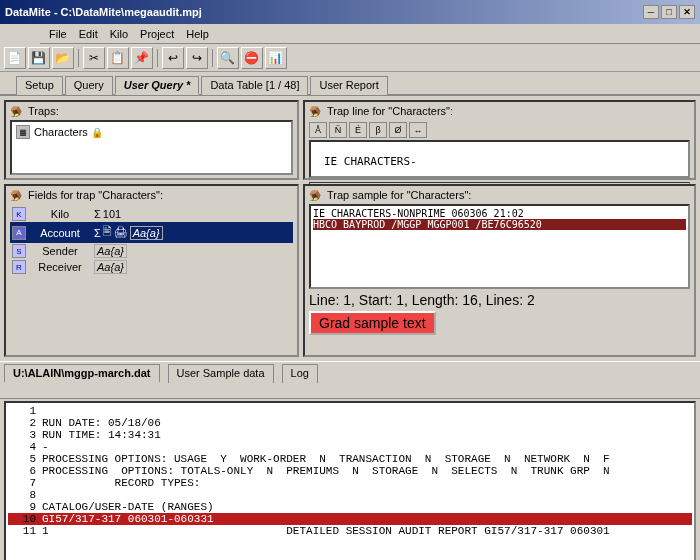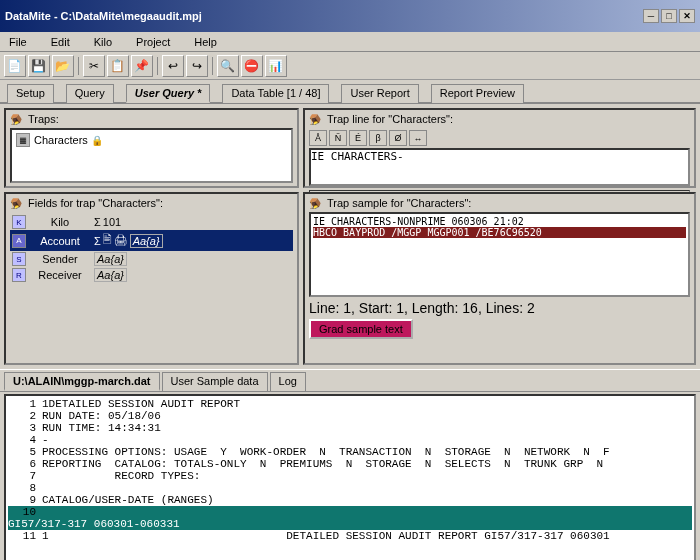--- a/index.html
+++ b/index.html
@@ -13,21 +13,21 @@
     }
     .title-bar {
       background: linear-gradient(to right, #0a246a, #a6b5d7);
       color: white;
       padding: 3px 5px;
       display: flex;
       justify-content: space-between;
       align-items: center;
       font-size: 11px;
       font-weight: bold;
-      height: 32px;
+      height: 24px;
     }
     .title-bar-buttons {
       display: flex;
       gap: 2px;
     }
     .title-btn {
       width: 16px;
       height: 14px;
       background: #d4d0c8;
       border: 1px solid #888;
@@ -35,24 +35,25 @@
       cursor: pointer;
       display: flex;
       align-items: center;
       justify-content: center;
       color: black;
     }
     .menu-bar {
       background: #d4d0c8;
       border-bottom: 1px solid #888;
       display: flex;
-      gap: 14px;
+      gap: 2px;
       padding: 2px 4px;
       height: 20px;
       align-items: center;
+      margin-left: 40px;
     }
     .menu-item {
       padding: 1px 5px;
       cursor: pointer;
       font-size: 11px;
     }
     .toolbar {
       background: #d4d0c8;
       border-bottom: 1px solid #999;
       padding: 2px 4px;
@@ -76,22 +77,22 @@
     }
     .toolbar-sep {
       width: 1px;
       height: 18px;
       background: #888;
       margin: 0 2px;
     }
     .tabs-bar {
       background: #d4d0c8;
       display: flex;
-      padding: 3px 4px 0 7px;
-      gap: 12px;
+      padding: 3px 4px 0 16px;
+      gap: 2px;
       border-bottom: 2px solid #888;
     }
     .tab {
       padding: 2px 8px;
       background: #d4d0c8;
       border: 1px solid #888;
       border-bottom: none;
       cursor: pointer;
       font-size: 11px;
       position: relative;
@@ -227,21 +228,21 @@
       justify-content: center;
       font-size: 9px;
       cursor: pointer;
     }
     .trap-line-content {
       background: white;
       border: 2px inset #888;
       margin: 0 4px 4px 4px;
       height: 38px;
       overflow: auto;
-      padding: 0;
+      padding: 13px;
       font-family: monospace;
       font-size: 11px;
     }
     .trap-scroll {
       display: flex;
       align-items: center;
       padding: 0 4px 2px 4px;
     }
     .scrollbar-h {
       flex: 1;
@@ -269,30 +270,30 @@
       background: #7f1d1d;
       color: white;
     }
     .sample-info {
       padding: 1px 4px;
       font-size: 14px;
     }
     .grad-btn {
       margin: 2px 4px;
       padding: 2px 8px;
-      background: #be185d;
+      background: #ef4444;
       border: 2px outset #fff;
-      font-size: 11px;
+      font-size: 14px;
       cursor: pointer;
     }
     .bottom-tabs-bar {
       background: #d4d0c8;
       display: flex;
-      padding: 2px 4px 0 4px;
-      gap: 2px;
+      padding: 2px 4px 15px 4px;
+      gap: 8px;
       border-bottom: 1px solid #888;
       border-top: 1px solid #fff;
     }
     .bottom-tab {
       padding: 2px 8px;
       background: #d4d0c8;
       border: 1px solid #888;
       border-bottom: none;
       cursor: pointer;
       font-size: 11px;
@@ -318,23 +319,22 @@
     }
     .log-num {
       color: #000;
       width: 28px;
       text-align: right;
       margin-right: 6px;
       flex-shrink: 0;
       user-select: none;
     }
     .log-line.selected {
-      background: #0f766e;
+      background: #b91c1c;
       color: white;
-      flex-direction: column;
     }
     .status-bar {
       background: #d4d0c8;
       border-top: 1px solid #fff;
       padding: 1px 4px;
       font-size: 11px;
       height: 18px;
       display: flex;
       align-items: center;
       gap: 4px;
@@ -379,21 +379,20 @@
   <div class="toolbar-btn">⛔</div>
   <div class="toolbar-btn">📊</div>
 </div>
 
 <div class="tabs-bar">
   <div class="tab">Setup</div>
   <div class="tab">Query</div>
   <div class="tab active">User Query *</div>
   <div class="tab">Data Table [1 / 48]</div>
   <div class="tab">User Report</div>
-  <div class="tab">Report Preview</div>
 </div>
 
 <div class="main-content">
 
   <div class="left-panel">
 
     <div class="panel-box traps-box">
       <div class="panel-header">
         <div class="panel-header-icon">🪤</div>
         <span>Traps:</span>
@@ -492,41 +491,40 @@
 
 <div class="bottom-tabs-bar">
   <div class="bottom-tab active">U:\ALAIN\mggp-march.dat</div>
   <div class="bottom-tab">User Sample data</div>
   <div class="bottom-tab">Log</div>
 </div>
 
 <div class="log-panel">
   <div class="log-line">
     <span class="log-num">1</span>
-    <span>1DETAILED SESSION AUDIT REPORT</span>
   </div>
   <div class="log-line">
     <span class="log-num">2</span>
     <span>RUN DATE: 05/18/06</span>
   </div>
   <div class="log-line">
     <span class="log-num">3</span>
     <span>RUN TIME: 14:34:31</span>
   </div>
   <div class="log-line">
     <span class="log-num">4</span>
     <span>-</span>
   </div>
   <div class="log-line">
     <span class="log-num">5</span>
     <span>PROCESSING OPTIONS: USAGE  Y  WORK-ORDER  N  TRANSACTION  N  STORAGE  N  NETWORK  N  F</span>
   </div>
   <div class="log-line">
     <span class="log-num">6</span>
-    <span>REPORTING  CATALOG: TOTALS-ONLY  N  PREMIUMS  N  STORAGE  N  SELECTS  N  TRUNK GRP  N</span>
+    <span>PROCESSING  OPTIONS: TOTALS-ONLY  N  PREMIUMS  N  STORAGE  N  SELECTS  N  TRUNK GRP  N</span>
   </div>
   <div class="log-line">
     <span class="log-num">7</span>
     <span>           RECORD TYPES:</span>
   </div>
   <div class="log-line">
     <span class="log-num">8</span>
     <span></span>
   </div>
   <div class="log-line">

